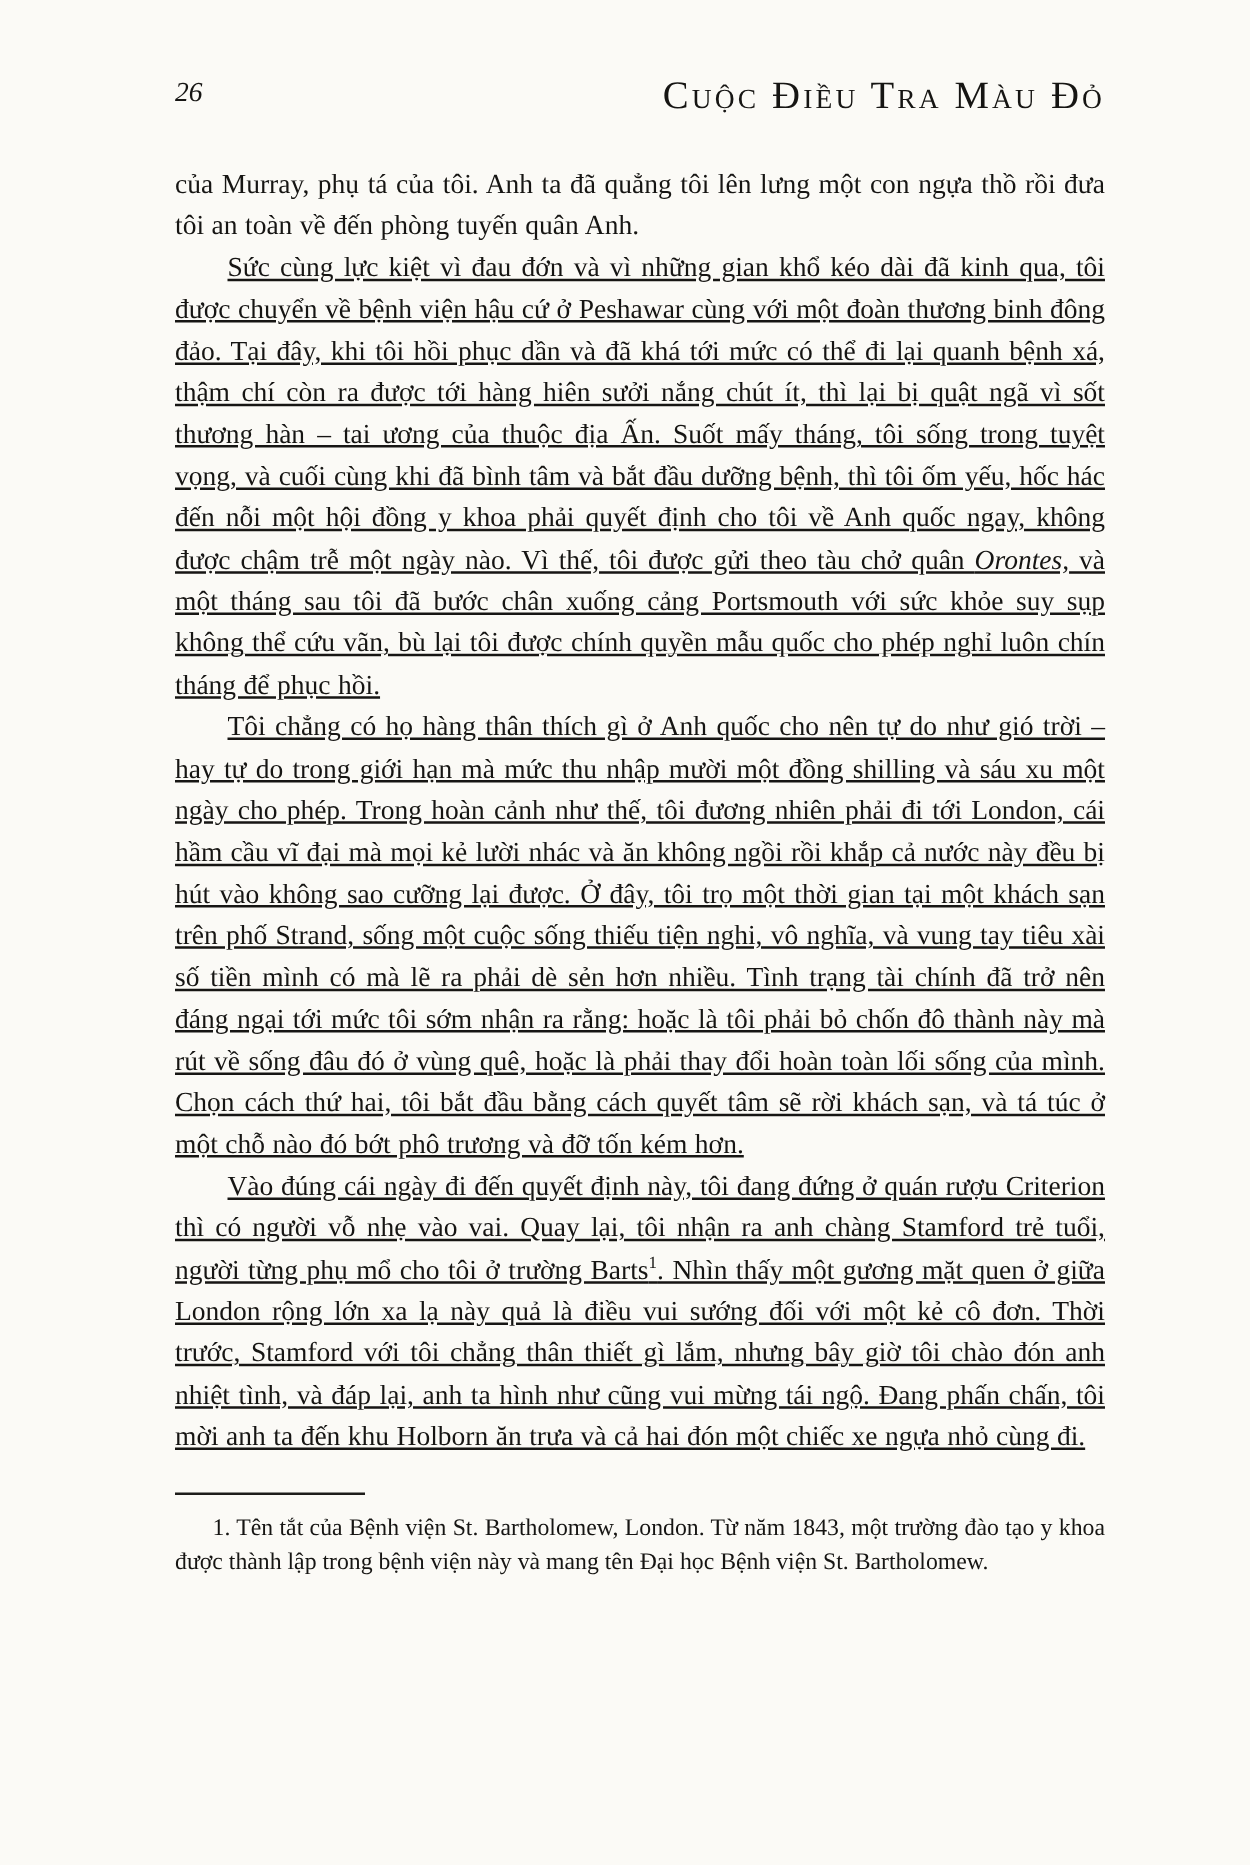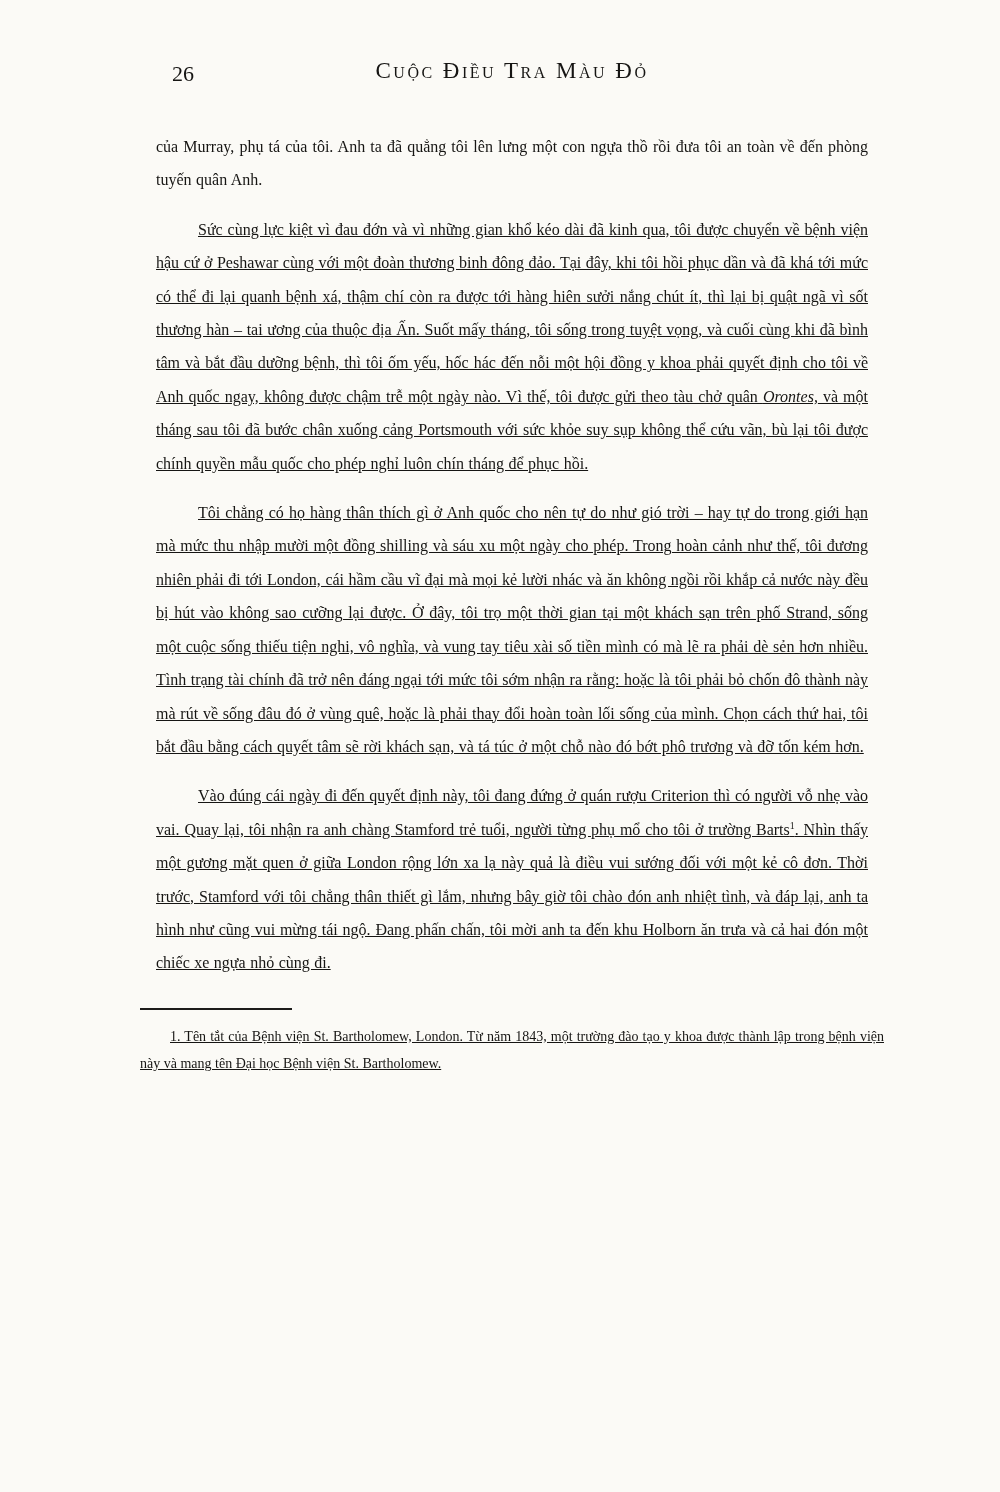--- a/index.html
+++ b/index.html
@@ -22,36 +22,36 @@
   .page-header {
     position: relative;
     height: 36px;
     margin-bottom: 36px;
   }
   .page-number {
     position: absolute;
     left: 0;
     top: 3px;
     font-size: 22px;
-    margin-left: 32px;
+    font-style: italic;
   }
   .running-title {
     display: block;
-    text-align: center;
+    text-align: right;
     font-variant: small-caps;
     letter-spacing: 2.5px;
-    font-size: 23px;
+    font-size: 31px;
     font-weight: 400;
   }
   .body-text {
     width: 100%;
   }
   .para {
-    margin: 16px;
-    font-size: 16px;
+    margin: 0;
+    font-size: 22px;
     line-height: 33.4px;
     text-align: justify;
     word-spacing: 0.5px;
   }
   .para.indent {
     text-indent: 42px;
     text-decoration: underline;
   }
   .para em {
     font-style: italic;
@@ -65,25 +65,24 @@
     margin-top: 28px;
   }
   .footnote-rule {
     width: 152px;
     height: 0;
     border-top: 2px solid #1d1c1a;
     margin-bottom: 13px;
   }
   .footnote p {
     margin: 0;
-    font-size: 14px;
+    font-size: 19px;
     line-height: 27.6px;
     text-align: justify;
     text-indent: 30px;
-    text-decoration: underline;
   }
 </style>
 </head>
 <body>
 
 <div class="page">
 
   <header class="page-header">
     <span class="page-number">26</span>
     <span class="running-title">Cuộc Điều Tra Màu Đỏ</span>

